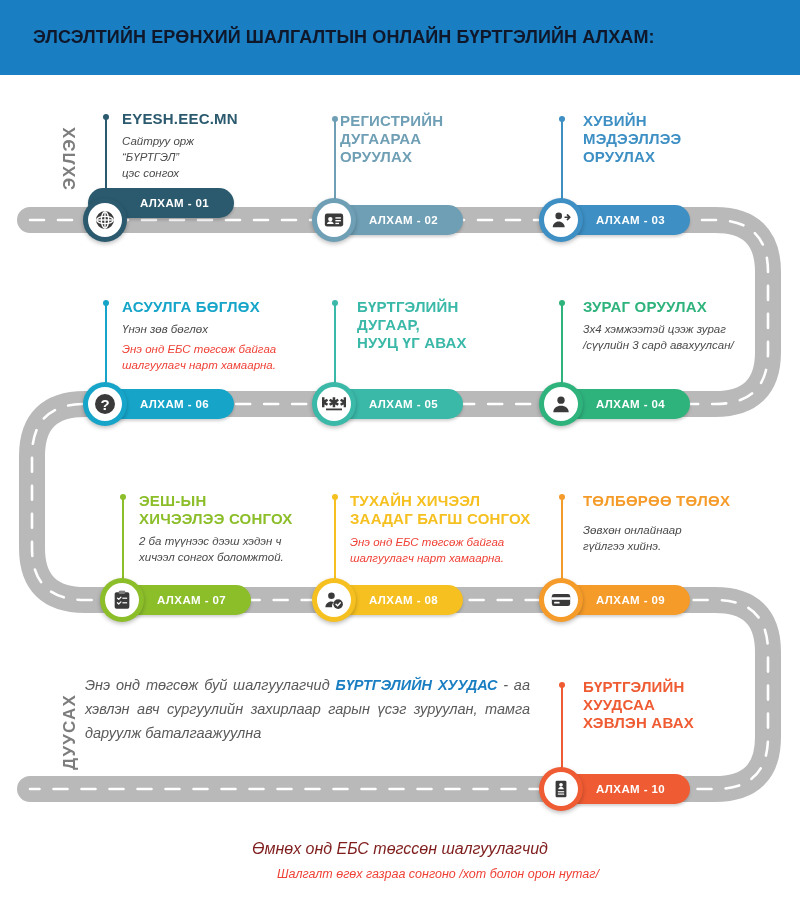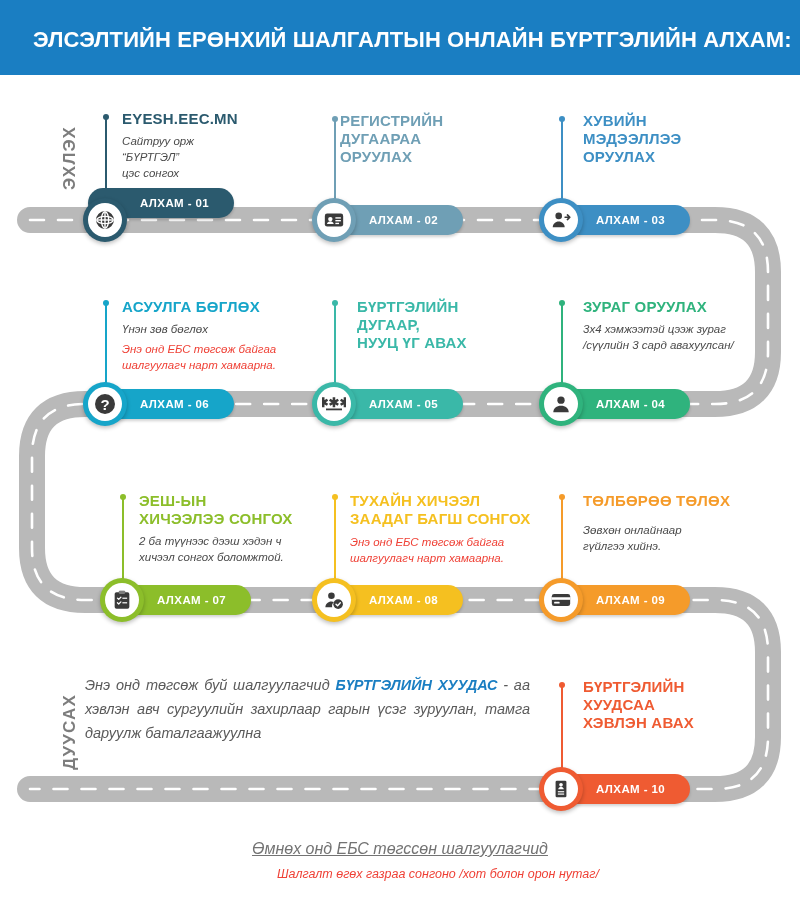--- a/index.html
+++ b/index.html
@@ -12,21 +12,21 @@
   }
   #stage{position:relative;width:800px;height:900px;overflow:hidden;}
 
   
   .header{
     position:absolute;left:0;top:0;width:800px;height:75px;
     background:#1a7ec2;
   }
   .header-title{
     position:absolute;left:33px;top:27px;
-    color:#ffffff;font-size:22px;font-weight:bold;
+    color:#0f172a;font-size:18px;font-weight:bold;
     letter-spacing:.1px;white-space:nowrap;
   }
 
   
   #road{position:absolute;left:0;top:0;width:800px;height:900px;}
 
   
   .vlabel{
     position:absolute;
     color:#7d7d7d;font-size:17px;font-weight:bold;
@@ -83,21 +83,21 @@
   .finish-text{
     position:absolute;
     font-size:14.5px;font-style:italic;line-height:24px;
     color:#5a5a5a;text-align:justify;
   }
   .finish-text b{color:#1a7ec2;font-style:italic;}
 
   
   .footer-main{
     position:absolute;width:800px;text-align:center;
-    font-size:16px;font-style:italic;color:#737373;text-decoration:underline;
+    font-size:16px;font-style:italic;color:#7f1d1d;
   }
   .footer-sub{
     position:absolute;width:800px;text-align:center;
     font-size:12.5px;font-style:italic;color:#ef4136;padding-left:38px;
   }
 </style>
 </head>
 <body>
 
 <div id="stage">

